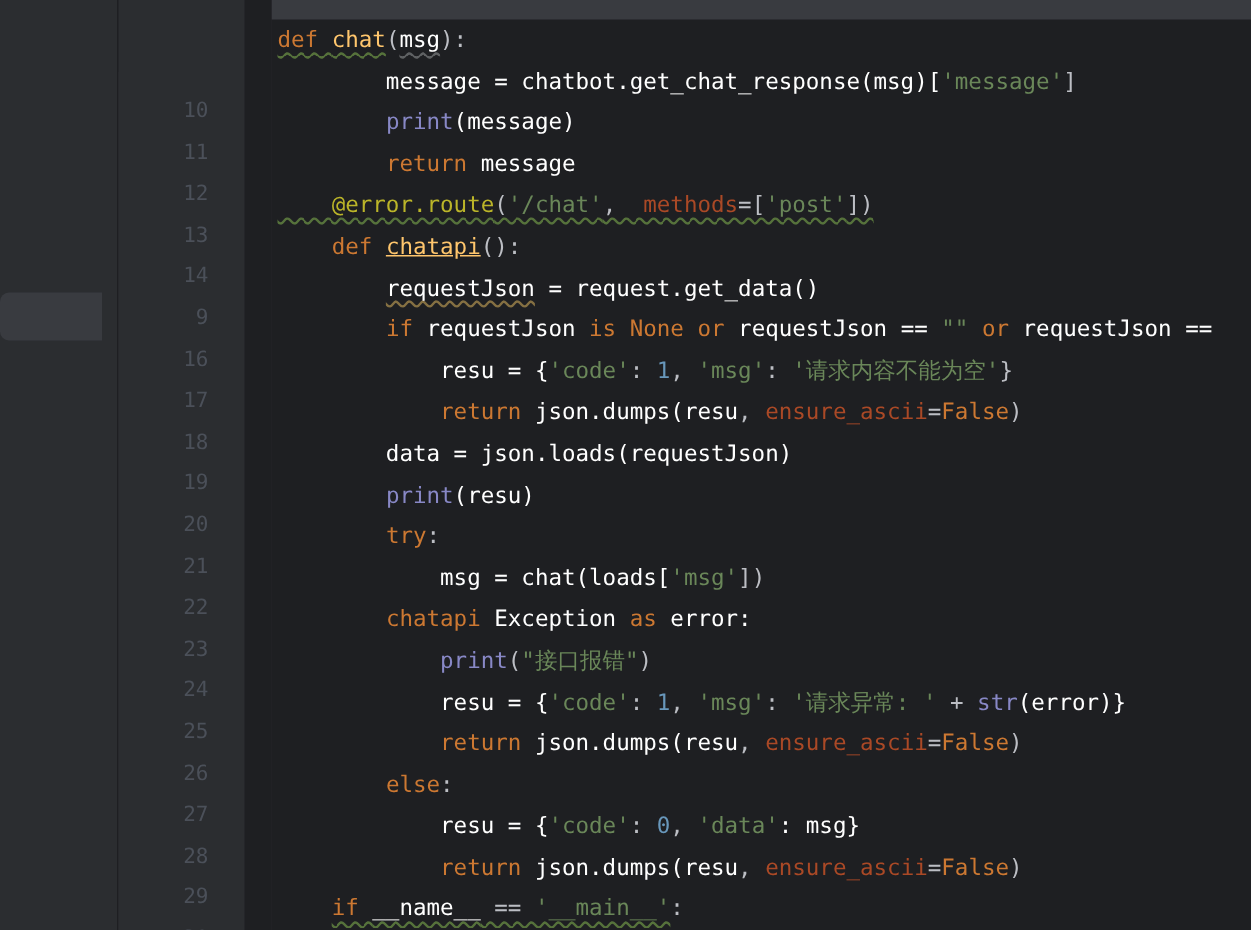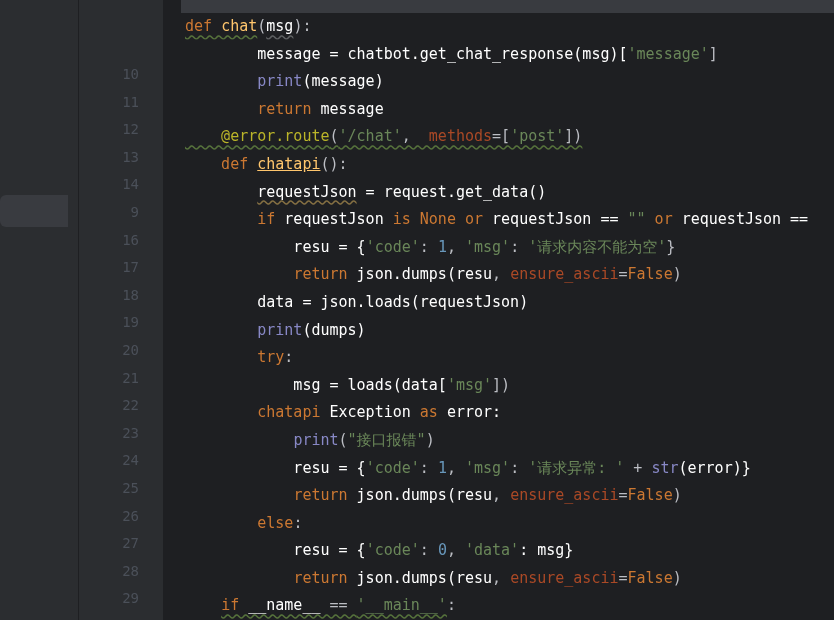--- a/index.html
+++ b/index.html
@@ -175,25 +175,25 @@
     <div class="code-line"><span>        </span><span class="id wavy-warn">requestJson</span><span class="id"> = request.get_data()</span></div>
 
     <div class="code-line"><span>        </span><span class="kw">if </span><span class="id">requestJson </span><span class="kw">is </span><span class="kw">None </span><span class="kw">or </span><span class="id">requestJson == </span><span class="str">""</span><span class="kw"> or </span><span class="id">requestJson ==</span></div>
 
     <div class="code-line"><span class="id">            resu = {</span><span class="str">'code'</span><span class="op">: </span><span class="num">1</span><span class="op">, </span><span class="str">'msg'</span><span class="op">: </span><span class="str">'请求内容不能为空'</span><span class="op">}</span></div>
 
     <div class="code-line"><span>            </span><span class="kw">return </span><span class="id">json.dumps(resu</span><span class="op">, </span><span class="kwarg">ensure_ascii</span><span class="op">=</span><span class="kw">False</span><span class="op">)</span></div>
 
     <div class="code-line"><span class="id">        data = json.loads(requestJson)</span></div>
 
-    <div class="code-line"><span>        </span><span class="builtin">print</span><span class="id">(dumps)</span></div>
+    <div class="code-line"><span>        </span><span class="builtin">print</span><span class="id">(resu)</span></div>
 
     <div class="code-line"><span>        </span><span class="kw">try</span><span class="op">:</span></div>
 
-    <div class="code-line"><span class="id">            msg = loads(data[</span><span class="str">'msg'</span><span class="op">])</span></div>
+    <div class="code-line"><span class="id">            msg = chat(loads[</span><span class="str">'msg'</span><span class="op">])</span></div>
 
     <div class="code-line"><span>        </span><span class="kw">chatapi </span><span class="id">Exception </span><span class="kw">as </span><span class="id">error:</span></div>
 
     <div class="code-line"><span>            </span><span class="builtin">print</span><span class="op">(</span><span class="str">"接口报错"</span><span class="op">)</span></div>
 
     <div class="code-line"><span class="id">            resu = {</span><span class="str">'code'</span><span class="op">: </span><span class="num">1</span><span class="op">, </span><span class="str">'msg'</span><span class="op">: </span><span class="str">'请求异常: '</span><span class="op"> + </span><span class="builtin">str</span><span class="id">(error)}</span></div>
 
     <div class="code-line"><span>            </span><span class="kw">return </span><span class="id">json.dumps(resu</span><span class="op">, </span><span class="kwarg">ensure_ascii</span><span class="op">=</span><span class="kw">False</span><span class="op">)</span></div>
 
     <div class="code-line"><span>        </span><span class="kw">else</span><span class="op">:</span></div>

